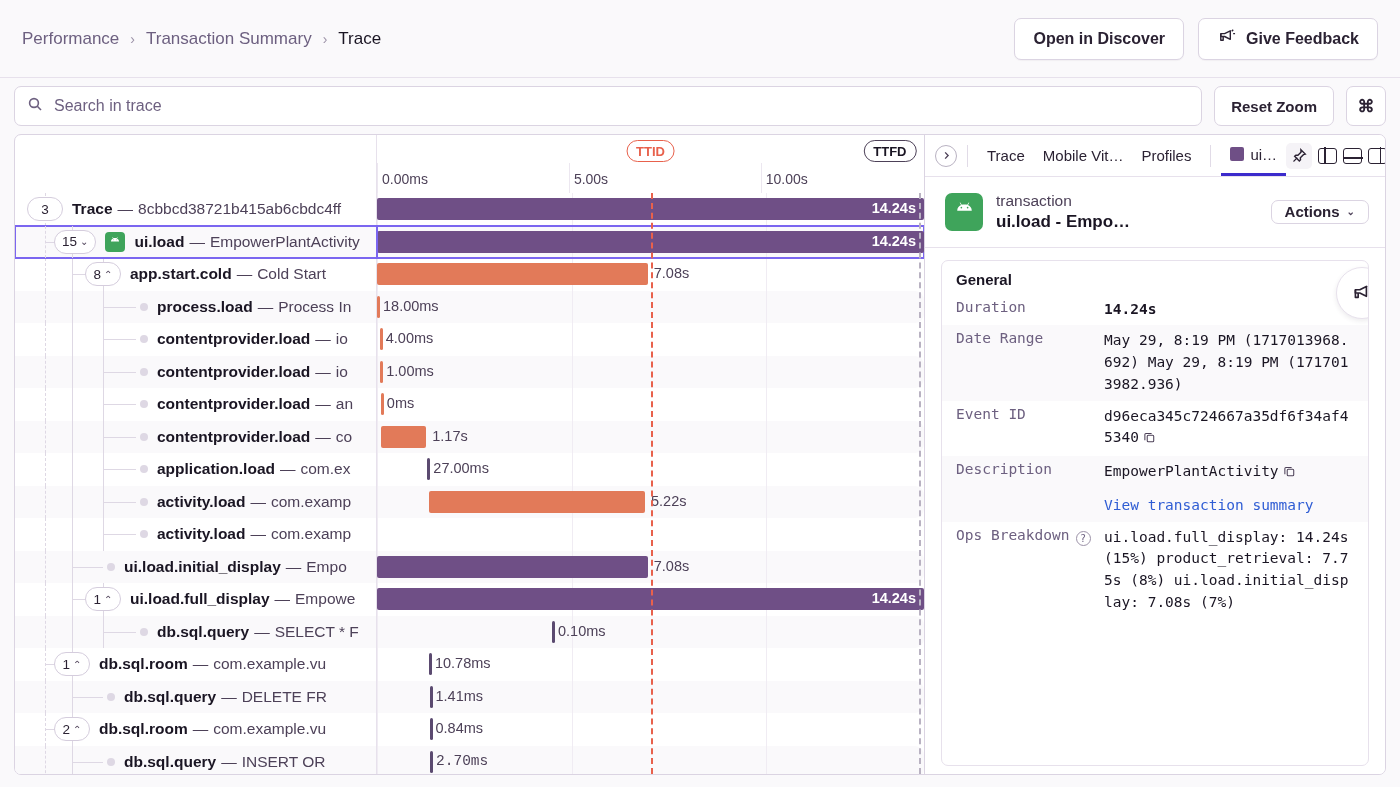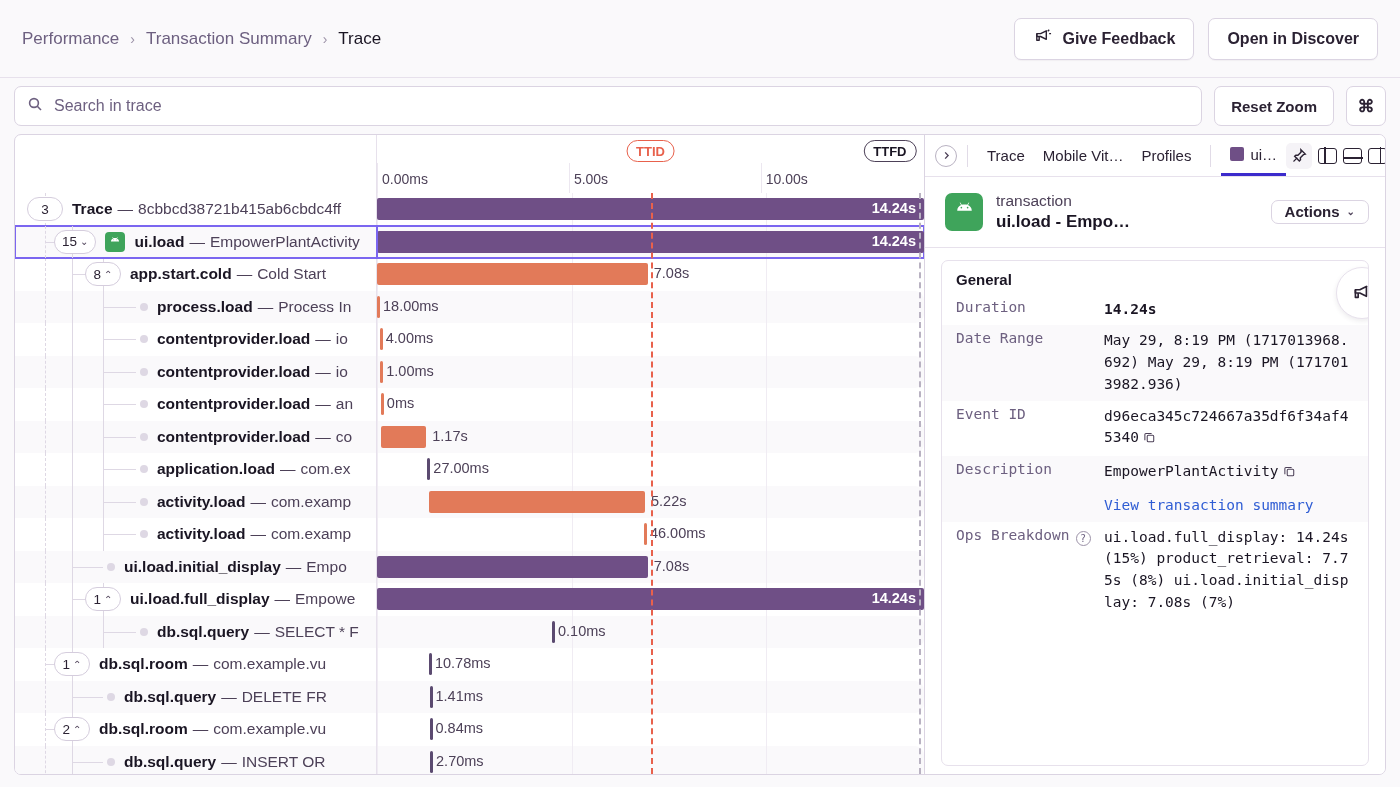--- a/index.html
+++ b/index.html
@@ -201,31 +201,31 @@
 
   <div class="header">
     <div class="breadcrumb">
       <span class="crumb">Performance</span>
       <span class="crumb-sep">›</span>
       <span class="crumb">Transaction Summary</span>
       <span class="crumb-sep">›</span>
       <span class="crumb current">Trace</span>
     </div>
     <div class="header-actions">
+      <button class="btn">Open in Discover</button>
       <button class="btn">
         <span>
           <svg width="19" height="19" viewBox="0 0 20 20" fill="none" stroke="#2b2233" stroke-width="1.5" stroke-linejoin="round">
             <path d="M4 7h4l6-3v9l-6-3H4z"></path>
               <path d="M4 7v7h2.5V10"></path>
               <path d="M15.5 4.5l1.6-1.6M17 7h2"></path>
           </svg>
         </span>
         <span>Give Feedback</span>
       </button>
-      <button class="btn">Open in Discover</button>
     </div>
   </div>
 
   <div class="searchrow">
     <div class="search-wrap">
       <span>
         <svg width="16" height="16" viewBox="0 0 16 16" fill="none" stroke="#6d6080" stroke-width="1.6">
           <circle cx="7" cy="7" r="4.4"></circle>
             <path d="M10.3 10.3L14 14"></path>
         </svg>
@@ -496,26 +496,20 @@
                 <div class="connector-h" style="left: 88px; width: 33px; top: 16px;"></div>
                 <div style="display: flex; align-items: center; gap: 9px; position: relative; z-index: 2; margin-left: 125px;">
                   <div style="width: 8px; height: 8px; border-radius: 50%; background: rgb(222, 216, 228); flex: 0 0 auto;"></div>
                   <div class="label">
                     <span class="op">activity.load</span>
                     <span class="dash">—</span>
                     <span class="desc">com.examp</span>
                   </div>
                 </div>
               </div>
-              <div class="row-right">
-                <div class="row-right-inner">
-                  <div class="bar" style="left: 48.8%; background: rgb(226, 122, 89); width: 3px;"></div>
-                  <div class="bar-label" style="left: calc(48.8% + 6px);">46.00ms</div>
-                </div>
-              </div>
             </div>
             <div class="row alt">
               <div class="row-left">
                 <div class="connector-v dashed" style="left: 30px; top: 0px; bottom: 0px;"></div>
                 <div class="connector-v" style="left: 57px; top: 0px; bottom: 0px;"></div>
                 <div class="connector-h" style="left: 57px; width: 31px; top: 16px;"></div>
                 <div style="display: flex; align-items: center; gap: 9px; position: relative; z-index: 2; margin-left: 92px;">
                   <div style="width: 8px; height: 8px; border-radius: 50%; background: rgb(222, 216, 228); flex: 0 0 auto;"></div>
                   <div class="label">
                     <span class="op">ui.load.initial_display</span>
@@ -657,21 +651,21 @@
                   <div class="label">
                     <span class="op">db.sql.query</span>
                     <span class="dash">—</span>
                     <span class="desc">INSERT OR</span>
                   </div>
                 </div>
               </div>
               <div class="row-right">
                 <div class="row-right-inner">
                   <div class="bar" style="left: 9.7%; background: rgb(91, 74, 112); width: 3px;"></div>
-                  <div class="bar-label" style="left: calc(9.7% + 6px);">2.70ms</div>
+                  <div class="bar-label" style="left: calc(9.7% + 6px); font-family: Liberation Mono, monospace;">2.70ms</div>
                 </div>
               </div>
             </div>
             <div class="vline ttid" style="left: calc(50% + 181px);"></div>
             <div class="vline ttfd" style="left: calc(99% + 3.62px);"></div>
           </div>
       </div>
 
       <div class="drawer">
         <div class="drawer-tabs">

